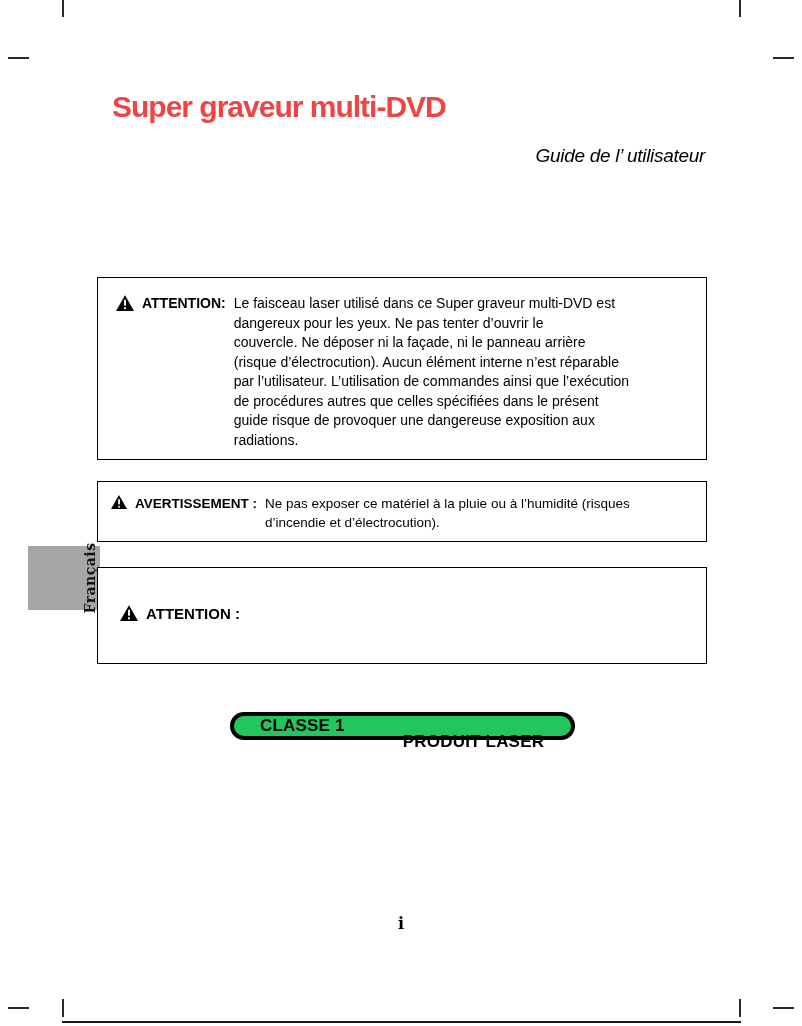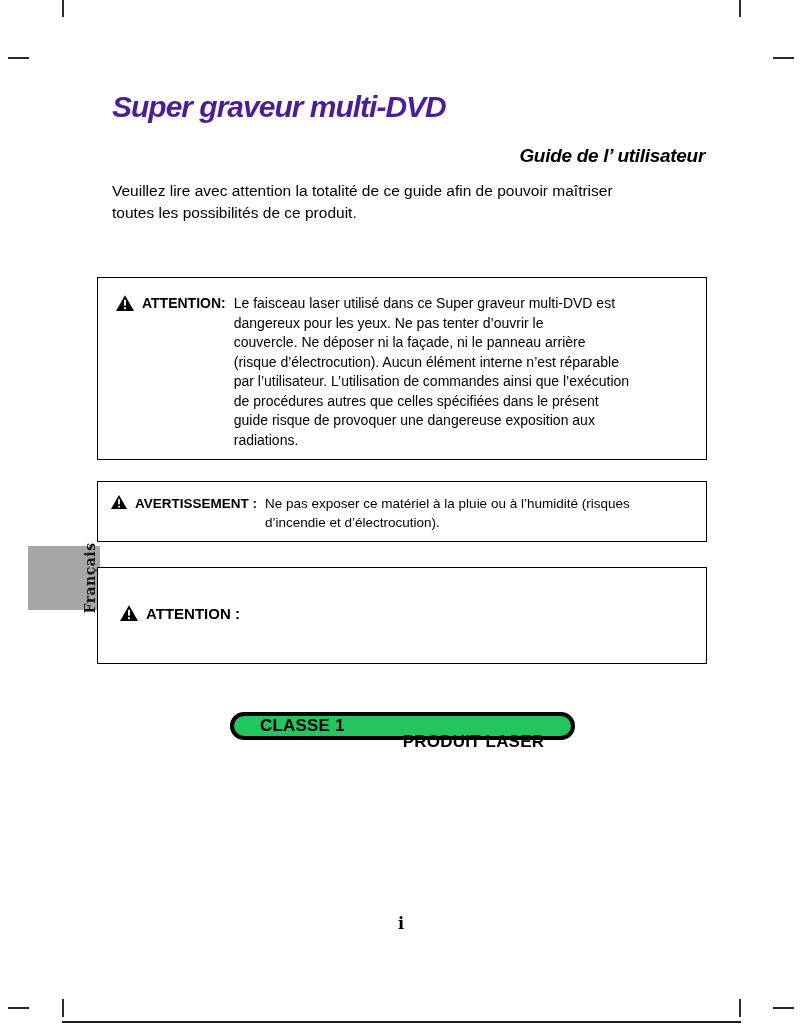--- a/index.html
+++ b/index.html
@@ -29,34 +29,33 @@
   .crop-h-br { left: 773px; top: 1007px; width: 21px; height: 2px; }
   .bottom-rule { left: 62px; top: 1021px; width: 679px; height: 2px; background:#1a1a1a; }
 
   
   .title {
     position: absolute;
     left: 112px;
     top: 90px;
     margin: 0;
     font-family: "Liberation Sans", sans-serif;
-    font-style: italic;
     font-weight: bold;
     font-size: 30px;
     letter-spacing: -1px;
-    color: #4c1d95;
+    color: #ef4444;
   }
   .subtitle {
     position: absolute;
     left: 112px;
     top: 145px;
     width: 593px;
     text-align: right;
     font-style: italic;
-    font-weight: bold;
+    font-weight: normal;
     font-size: 19px;
     letter-spacing: -0.3px;
   }
   .intro {
     position: absolute;
     left: 112px;
     top: 180px;
     margin: 0;
     font-size: 15.5px;
     line-height: 21.5px;
@@ -144,22 +143,20 @@
   <div class="mark crop-h-tl"></div>
   <div class="mark crop-h-tr"></div>
   <div class="mark crop-v-bl"></div>
   <div class="mark crop-v-br"></div>
   <div class="mark crop-h-bl"></div>
   <div class="mark crop-h-br"></div>
   <div class="mark bottom-rule"></div>
 
   <h1 class="title">Super graveur multi-DVD</h1>
   <div class="subtitle">Guide de l’ utilisateur</div>
-  <p class="intro">Veuillez lire avec attention la totalité de ce guide afin de pouvoir maîtriser
-toutes les possibilités de ce produit.</p>
 
   <div class="side-tab">
     <span>Français</span>
   </div>
 
   <div class="warn-box box2">
     <span class="warn-icon">
       <svg width="16" height="14" viewBox="0 0 24 21">
         <path d="M12 0 L24 21 L0 21 Z" fill="#000"></path>
         <rect x="10.7" y="6.2" width="2.6" height="7.8" fill="#fff"></rect>

